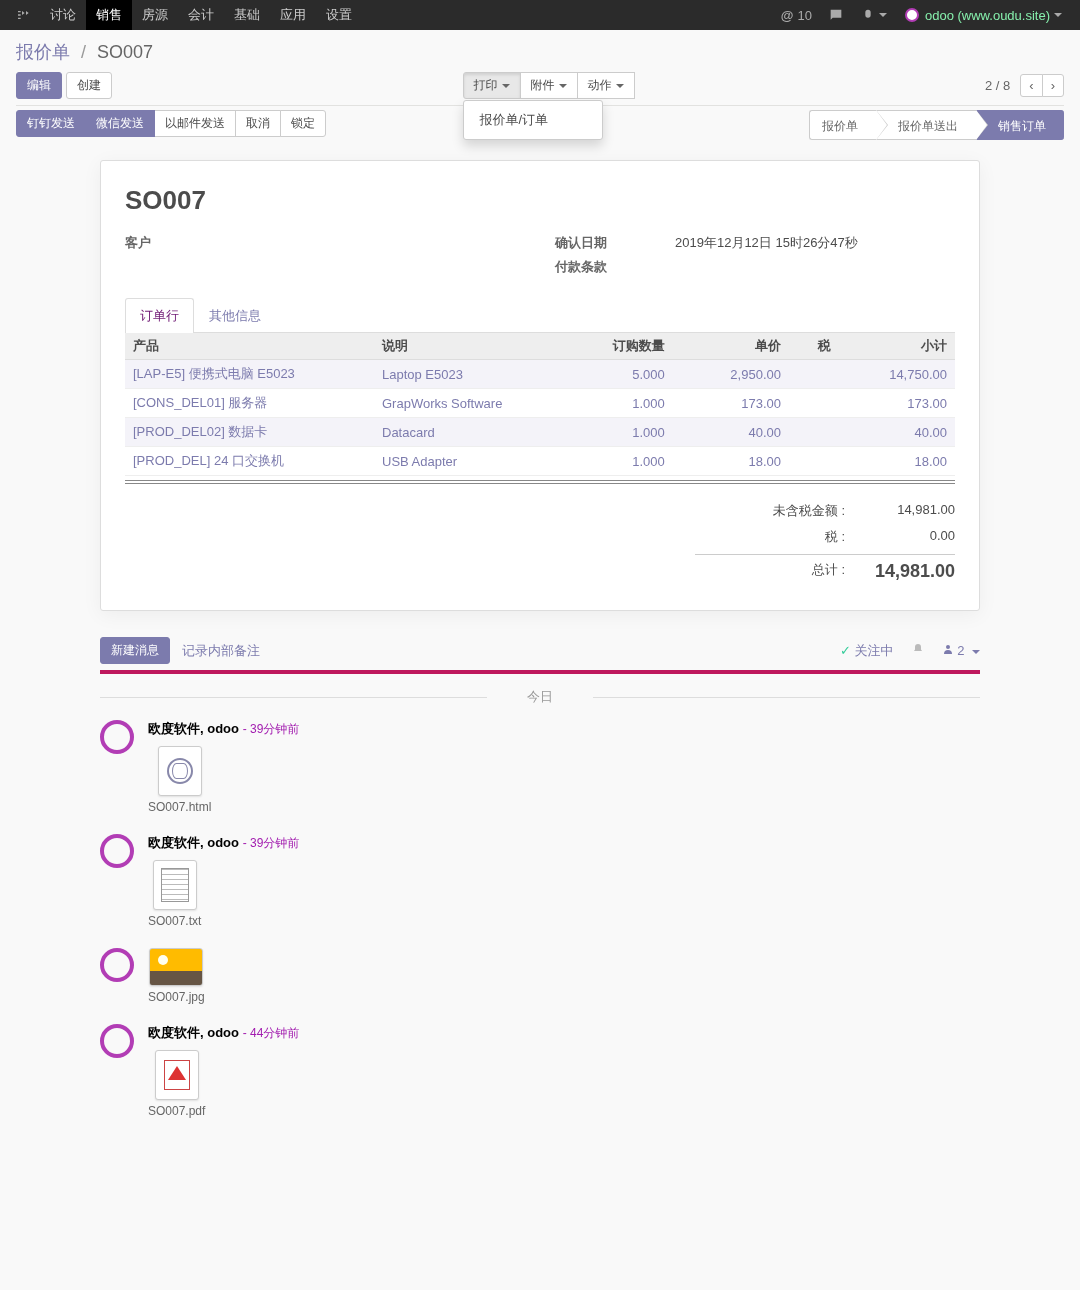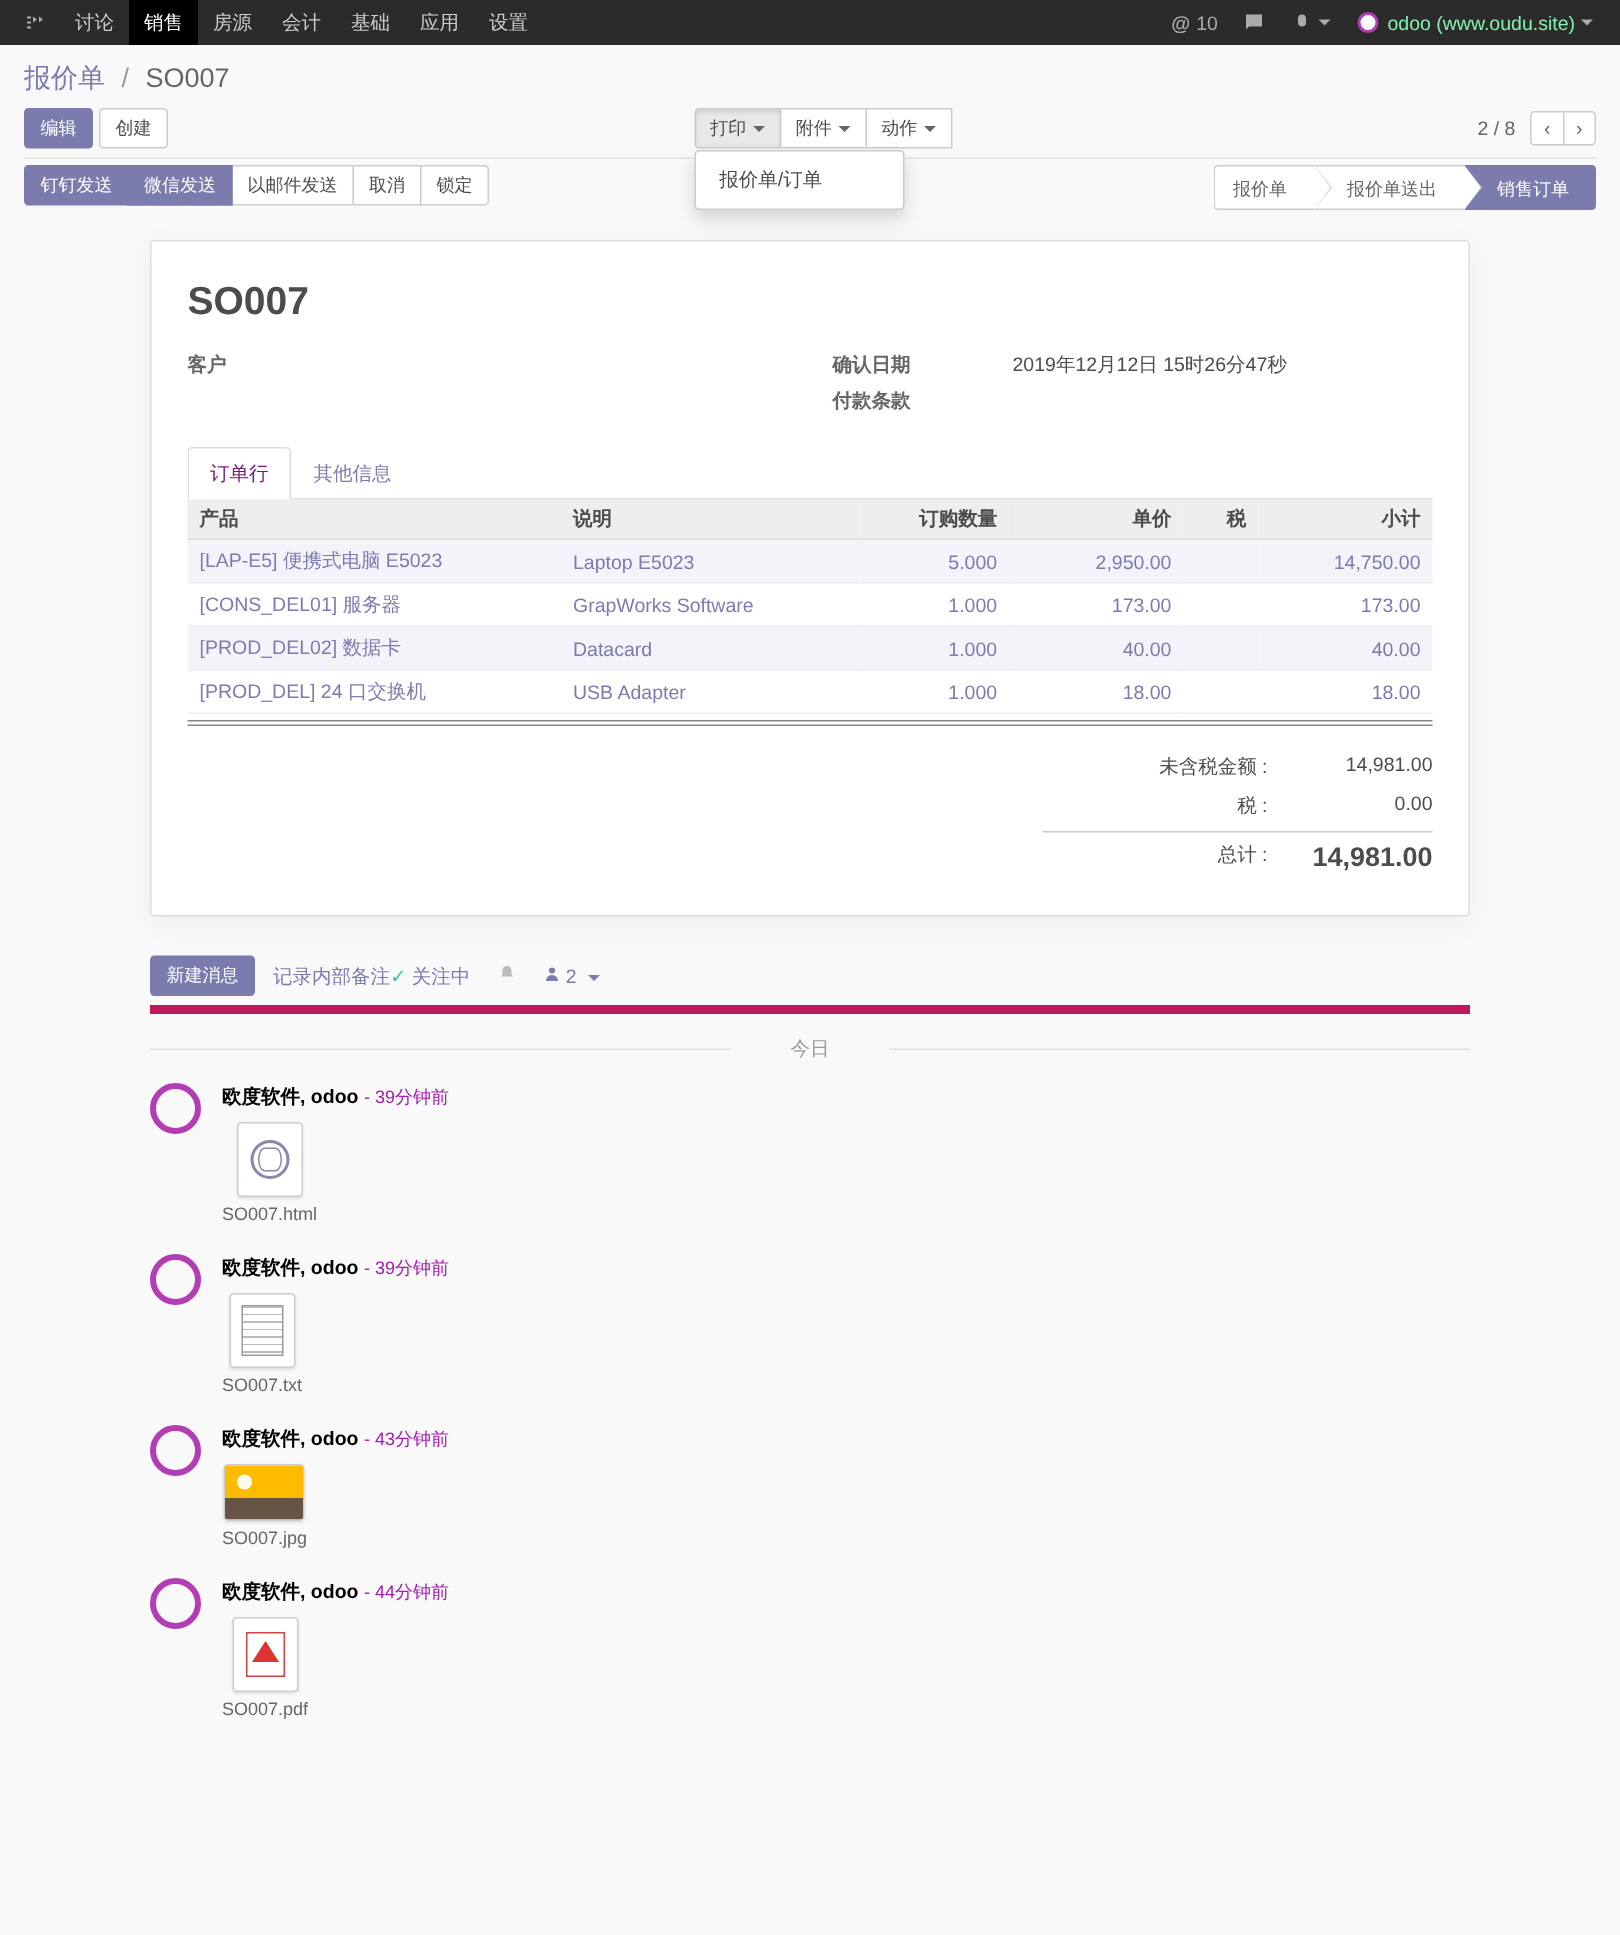--- a/index.html
+++ b/index.html
@@ -84,21 +84,21 @@
 
 .totals { margin-top: 14px; margin-left: auto; width: 260px; font-size: 13px; }
 .totals-row { display: flex; justify-content: space-between; padding: 4px 0; }
 .totals-row.grand { border-top: 1px solid #ccc; margin-top: 4px; padding-top: 6px; }
 .totals-row.grand .val { font-size: 18px; font-weight: bold; color: #4c4c4c; }
 .totals-row .lbl { text-align: right; flex: 1; padding-right: 10px; }
 .totals-row .val { text-align: right; min-width: 100px; }
 
 
 .chatter { max-width: 880px; margin: 0 auto 40px auto; }
-.chatter-top { display: flex; justify-content: flex-start; align-items: center; padding: 6px 0; border-bottom: 6px solid #be185d; }
+.chatter-top { display: flex; justify-content: space-between; align-items: center; padding: 6px 0; border-bottom: 4px solid #be185d; }
 .chatter-top-left { display: flex; align-items: center; gap: 12px; }
 .chatter-top-right { display: flex; align-items: center; gap: 18px; color: #7c7bad; }
 .follow-ok { color: #3c9; }
 .day-sep { text-align: center; color: #999; margin: 14px 0; position: relative; }
 .day-sep::before, .day-sep::after { content: ''; position: absolute; top: 50%; width: 44%; height: 1px; background: #ddd; }
 .day-sep::before { left: 0; } .day-sep::after { right: 0; }
 .msg { display: flex; gap: 14px; margin-bottom: 20px; }
 .avatar-ring { width: 34px; height: 34px; border: 4px solid #b23db5; border-radius: 50%; flex-shrink: 0; }
 .msg-body { flex: 1; }
 .msg-head { margin-bottom: 8px; }
@@ -326,21 +326,21 @@
             </div><div class="attach-name">SO007.html</div></div></div>
       </div>
       <div class="msg">
         <div class="avatar-ring"></div>
         <div class="msg-body"><div class="msg-head"><span class="who">欧度软件, odoo</span> <span class="when">- 39分钟前</span></div><div class="attach"><div class="attach-thumb">
               <div class="icon-doc-lines"></div>
             </div><div class="attach-name">SO007.txt</div></div></div>
       </div>
       <div class="msg">
         <div class="avatar-ring"></div>
-        <div class="msg-body"><div class="msg-head"><span class="who">欧度软件, odoo</span> <span class="when">- 43分钟前</span></div><div class="attach"><div class="attach-thumb img-thumb"></div><div class="attach-name">SO007.jpg</div></div></div>
+        <div class="msg-body"><div class="attach"><div class="attach-thumb img-thumb"></div><div class="attach-name">SO007.jpg</div></div></div>
       </div>
       <div class="msg">
         <div class="avatar-ring"></div>
         <div class="msg-body"><div class="msg-head"><span class="who">欧度软件, odoo</span> <span class="when">- 44分钟前</span></div><div class="attach"><div class="attach-thumb">
               <div class="icon-pdf"></div>
             </div><div class="attach-name">SO007.pdf</div></div></div>
       </div>
     </div>
 </div>
 

